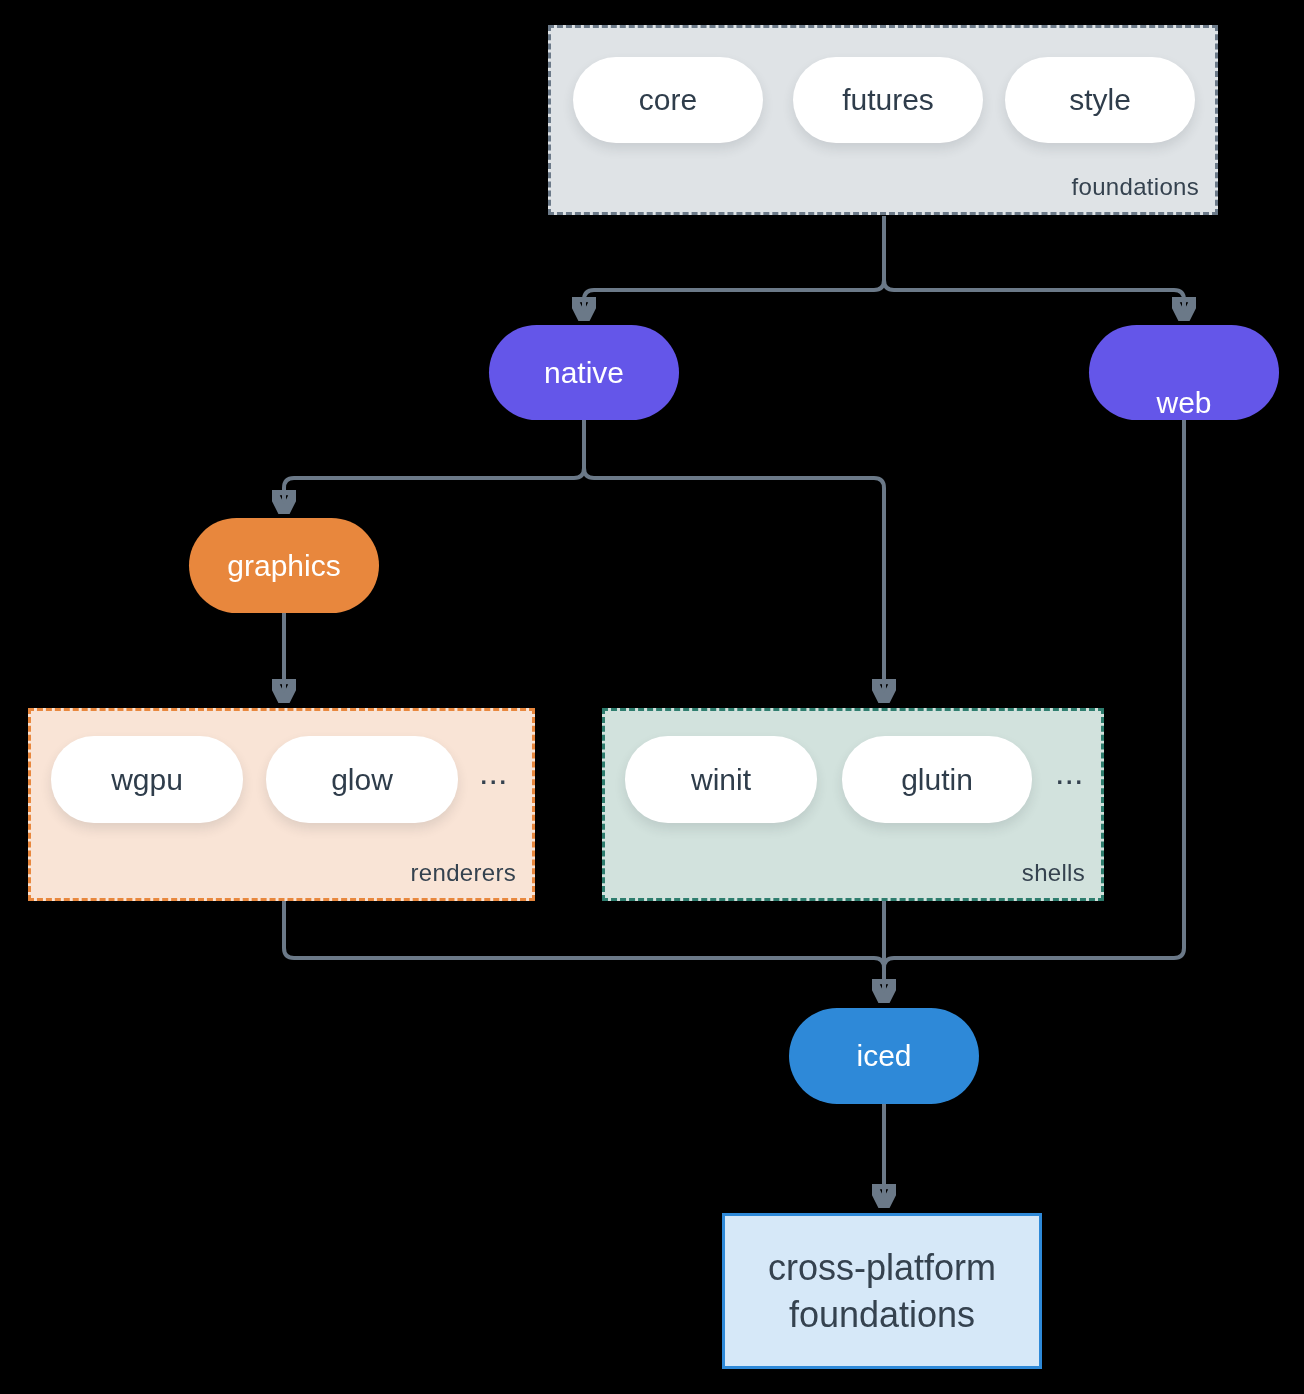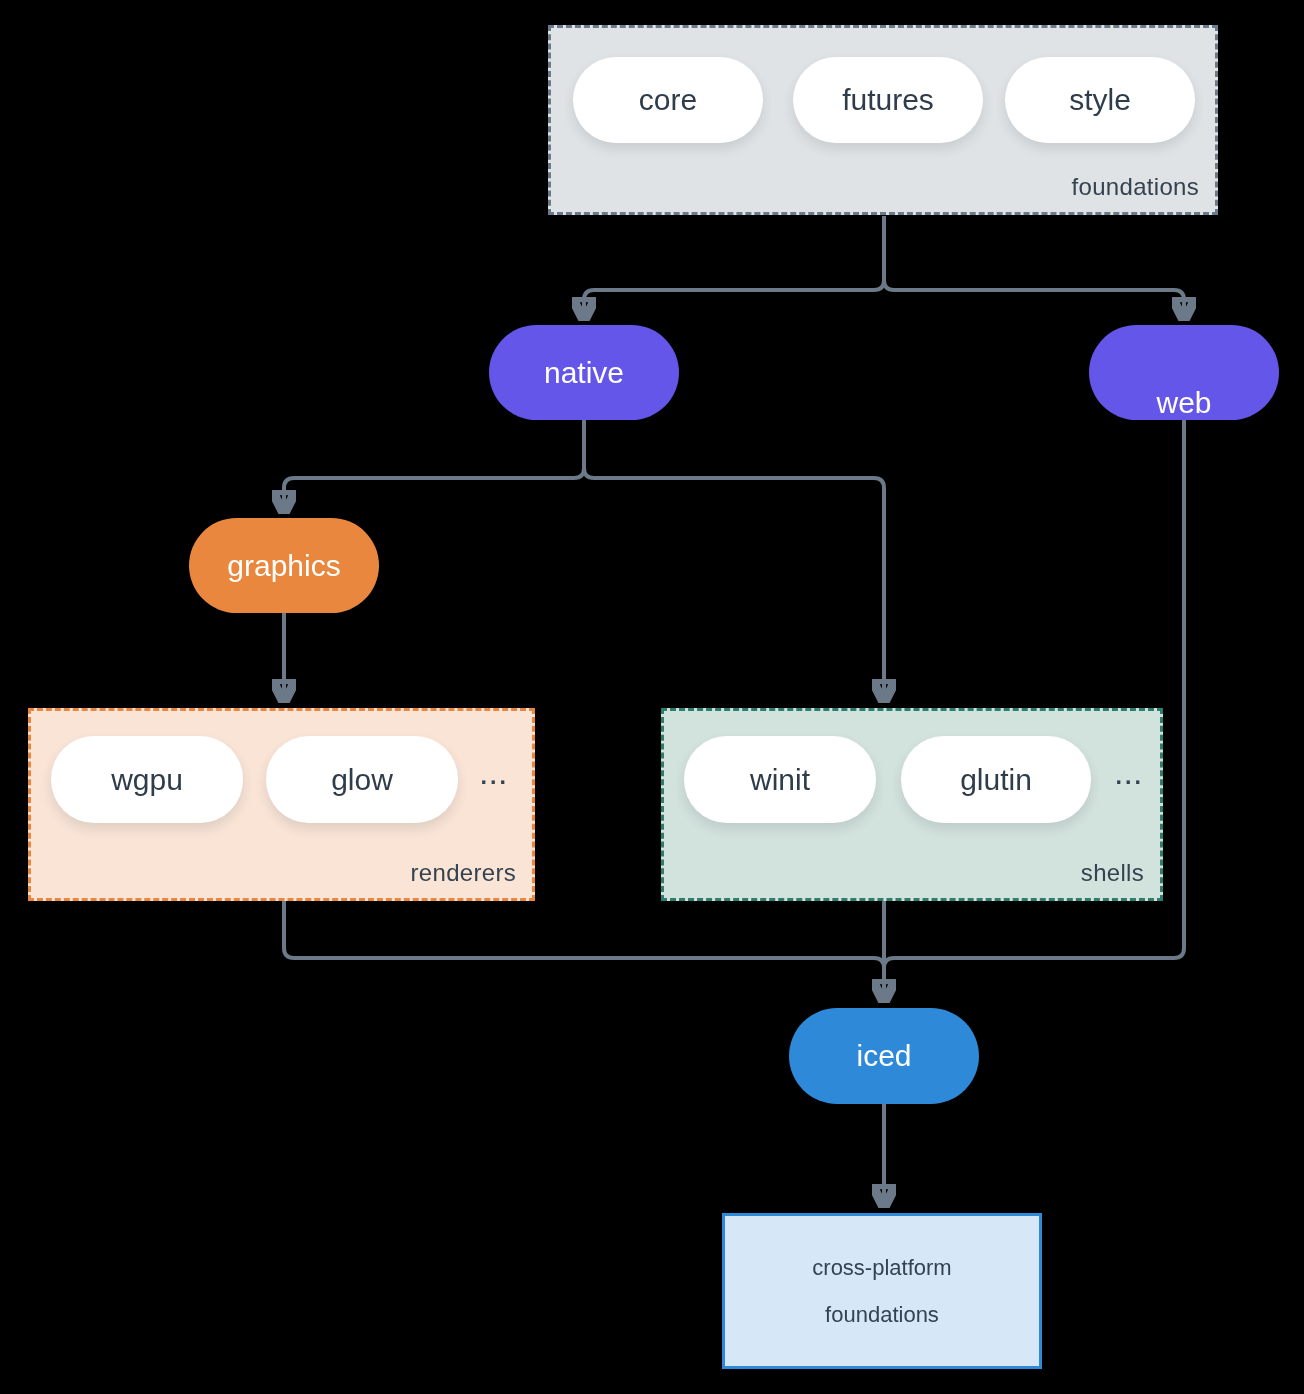--- a/index.html
+++ b/index.html
@@ -6,21 +6,21 @@
   .canvas {
     position:relative; width:1304px; height:1394px; background:#000000;
     font-family:Liberation Sans, sans-serif; overflow:hidden;
   }
   .edges { position:absolute; left:0; top:0; width:1304px; height:1394px; }
   .edges path { stroke:#6B7988; stroke-width:4; fill:none; }
 
   .group { position:absolute; box-sizing:border-box; }
   .group-foundations { left:548px; top:25px;  width:670px; height:190px; background:#DFE3E6; border:3px dashed #6C7A89; }
   .group-renderers   { left:28px;  top:708px; width:507px; height:193px; background:#F9E4D6; border:3px dashed #E8873D;padding-left:8px; }
-  .group-shells      { left:661px; top:708px; width:502px; height:193px; background:#D2E2DD; border:3px dashed #2E7D6E; }
+  .group-shells      { left:602px; top:708px; width:502px; height:193px; background:#D2E2DD; border:3px dashed #2E7D6E; }
 
   .group-label {
     position:absolute; right:16px; bottom:11px;
     font-size:24px; color:#35424F; letter-spacing:0.3px;
   }
 
   .pill {
     position:absolute; width:190px; height:86px; border-radius:43px;
     background:#FFFFFF; color:#2F3D4B; font-size:30px;
     display:flex; align-items:center; justify-content:center;
@@ -35,21 +35,21 @@
   }
   .node-native   { left:489px;  top:325px; background:#6456E9; }
   .node-web      { left:1089px; top:325px; background:#6456E9;align-items:flex-end; }
   .node-graphics { left:189px;  top:518px; background:#E8873D; }
   .node-iced     { left:789px;  top:1008px; height:96px; background:#2E89D8;align-items:center; }
 
   .app-box {
     position:absolute; left:722px; top:1213px; width:320px; height:156px;
     box-sizing:border-box; background:#D6E8F8; border:3px solid #2E89D8;
     display:flex; flex-direction:column; align-items:center; justify-content:center;
-    color:#35424F; font-size:22px; line-height:47px;
+    color:#35424F; font-size:36px; line-height:47px;
   }
 </style>
 </head>
 <body>
 
 <div class="canvas">
 
   <svg class="edges" viewBox="0 0 1304 1394" xmlns="http://www.w3.org/2000/svg">
     <defs>
       <marker id="arrow" viewBox="0 0 10 10" refX="9" refY="5" markerWidth="6" markerHeight="6" orient="auto">

